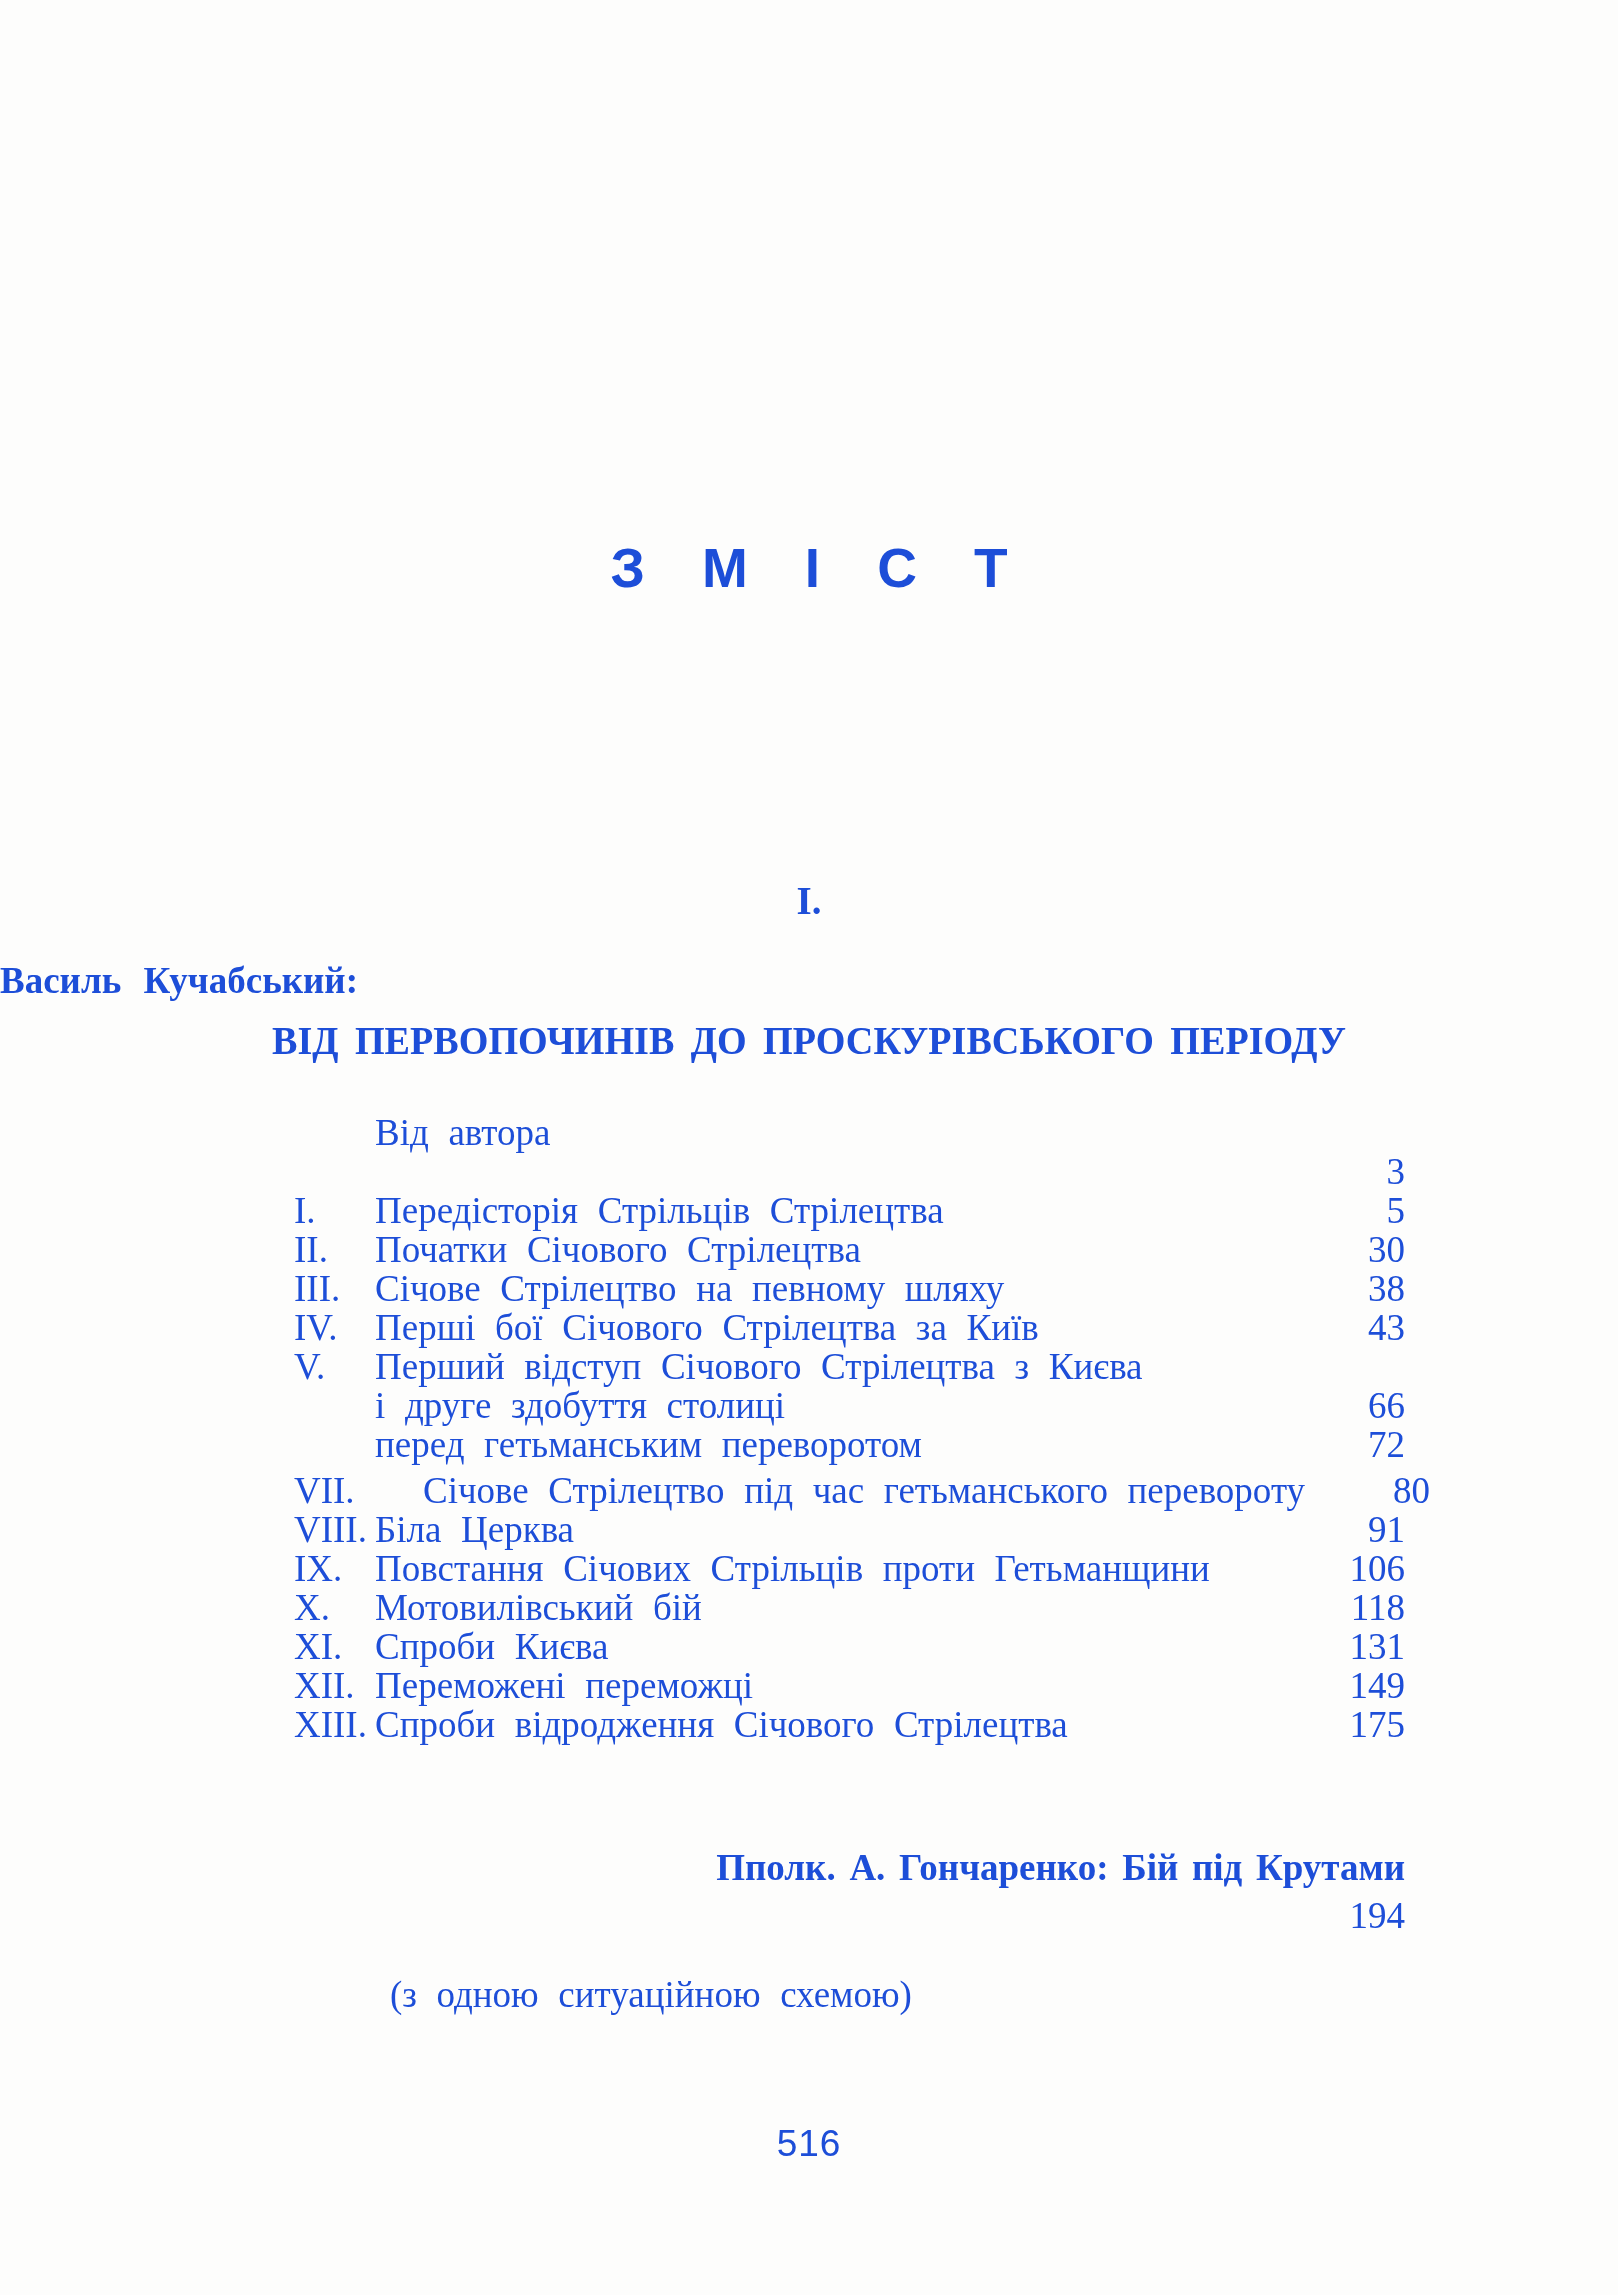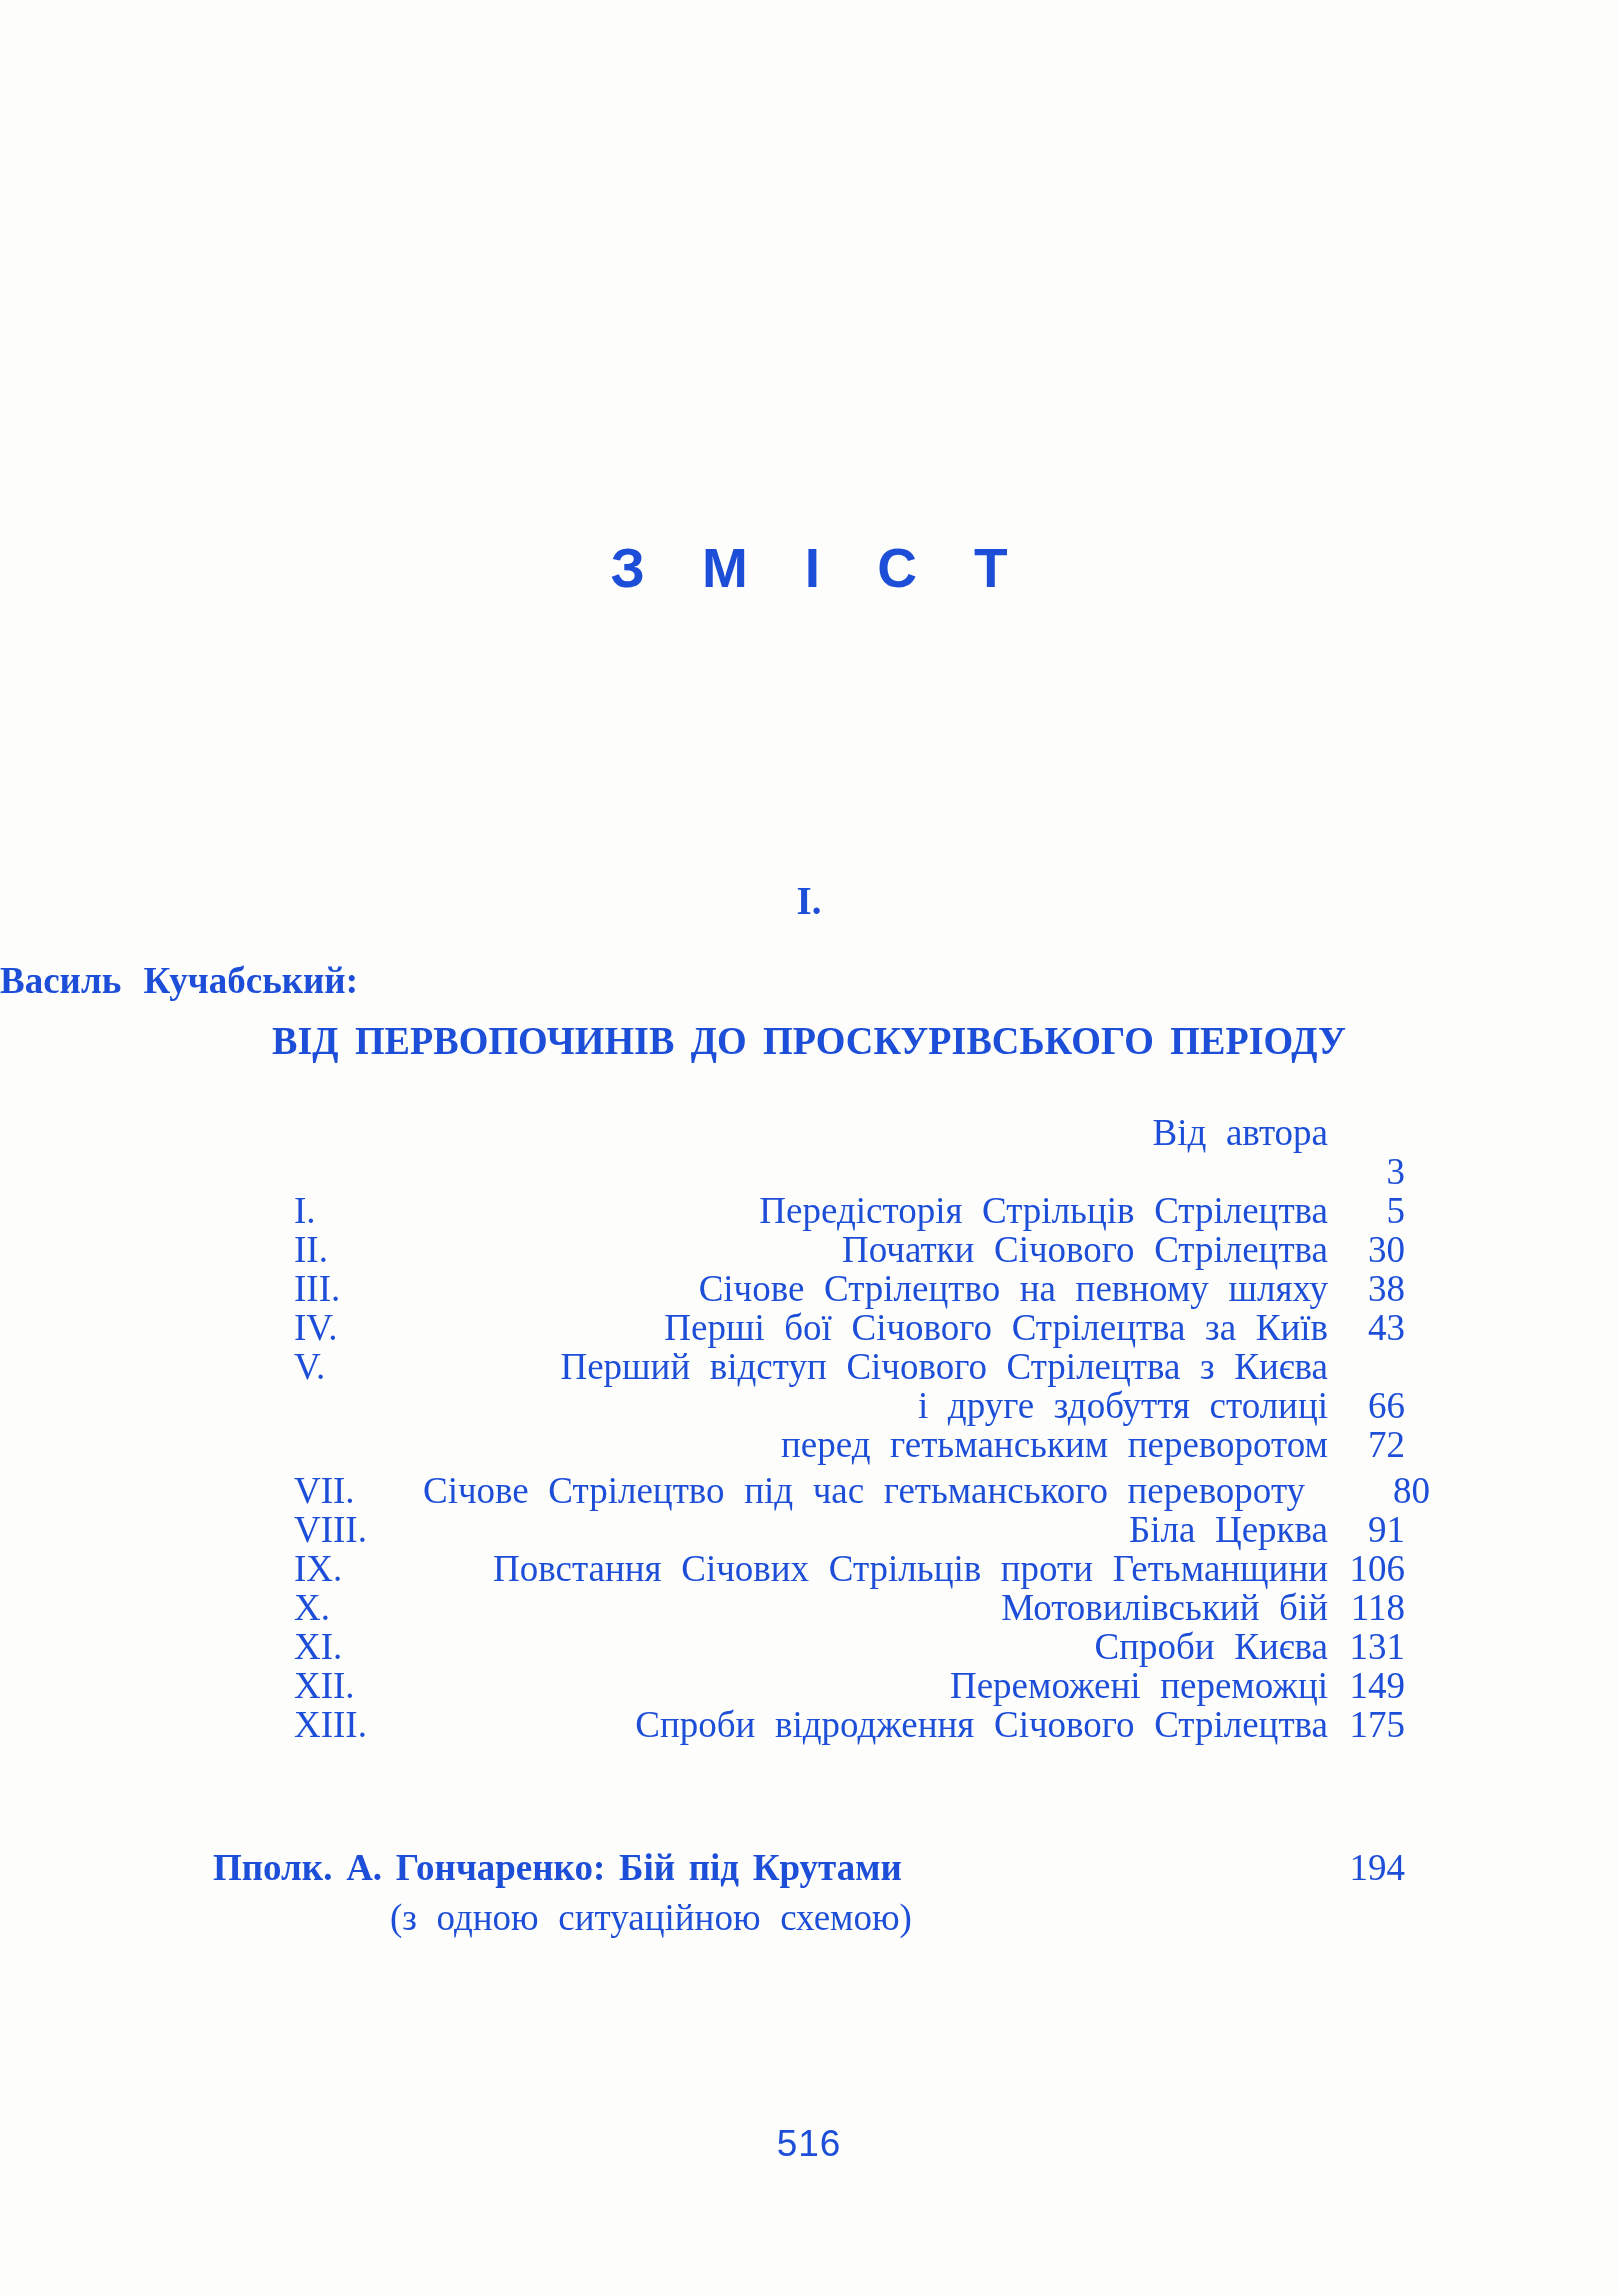--- a/index.html
+++ b/index.html
@@ -80,39 +80,39 @@
     word-spacing: 0.28em;
   }
   .toc-row:nth-child(10) { margin-top: 7.3px; gap: 48px; }  
   .toc-num {
     flex: 0 0 81px;
     word-spacing: normal;
   }
   .toc-text {
     flex: 1 1 auto;
     white-space: nowrap;
-    text-align: right;
   }
   .toc-page {
     flex: 0 0 77px;
     text-align: right;
     word-spacing: normal;
   }
   
   .sections {
     position: absolute;
     top: 1844px;
     left: 213px;
     width: 1192px;
     font-size: 37px;
   }
   .sec-row {
     display: flex;
     align-items: flex-end;
     line-height: 48px;
+    flex-direction: column;
   }
   .sec-title {
     flex: 1 1 auto;
     font-weight: 700;
     word-spacing: 0.12em;
     white-space: nowrap;
   }
   .sec-page {
     flex: 0 0 77px;
     text-align: right;

